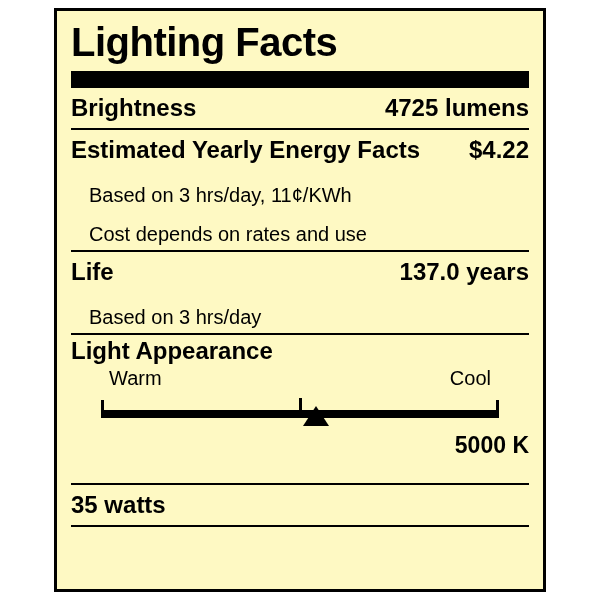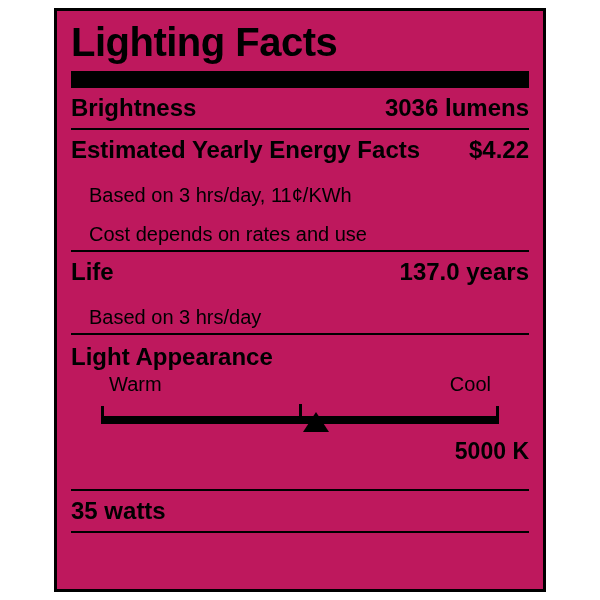--- a/index.html
+++ b/index.html
@@ -15,21 +15,21 @@
     overflow: hidden;
   }
   .label-card {
     position: absolute;
     left: 54px;
     top: 8px;
     width: 492px;
     height: 584px;
     border: 3px solid #000000;
     box-sizing: border-box;
-    background: #be185d;
+    background: #fef9c3;
   }
   .inner {
     padding: 0 14px;
     box-sizing: border-box;
     width: 100%;
   }
   
   .title-row {
     display: flex;
     align-items: baseline;
@@ -80,21 +80,21 @@
     padding: 2px 0 2px 18px;
     margin-top: 12px;
   }
   .section-pad-bottom {
     padding-bottom: 4px;
   }
   
   .appearance-title {
     font-size: 24px;
     font-weight: bold;
-    padding: 8px 0 2px 0;
+    padding: 2px 0 2px 0;
   }
   .scale-ends {
     display: flex;
     justify-content: space-between;
     font-size: 20px;
     padding: 0 38px 2px 38px;
     box-sizing: border-box;
   }
   .scale-wrap {
     position: relative;
@@ -146,21 +146,21 @@
   <div class="inner">
 
     <div class="title-row">
       <span class="title-main">Lighting Facts</span>
     </div>
 
     <div class="thick-bar"></div>
 
     <div class="row">
       <span class="row-label">Brightness</span>
-      <span class="row-value">3036 lumens</span>
+      <span class="row-value">4725 lumens</span>
     </div>
 
     <div class="rule"></div>
 
     <div class="row">
       <span class="row-label">Estimated Yearly Energy Facts</span>
       <span class="row-value">$4.22</span>
     </div>
     <div class="subline">Based on 3 hrs/day, 11¢/KWh</div>
     <div class="subline section-pad-bottom">Cost depends on rates and use</div>

